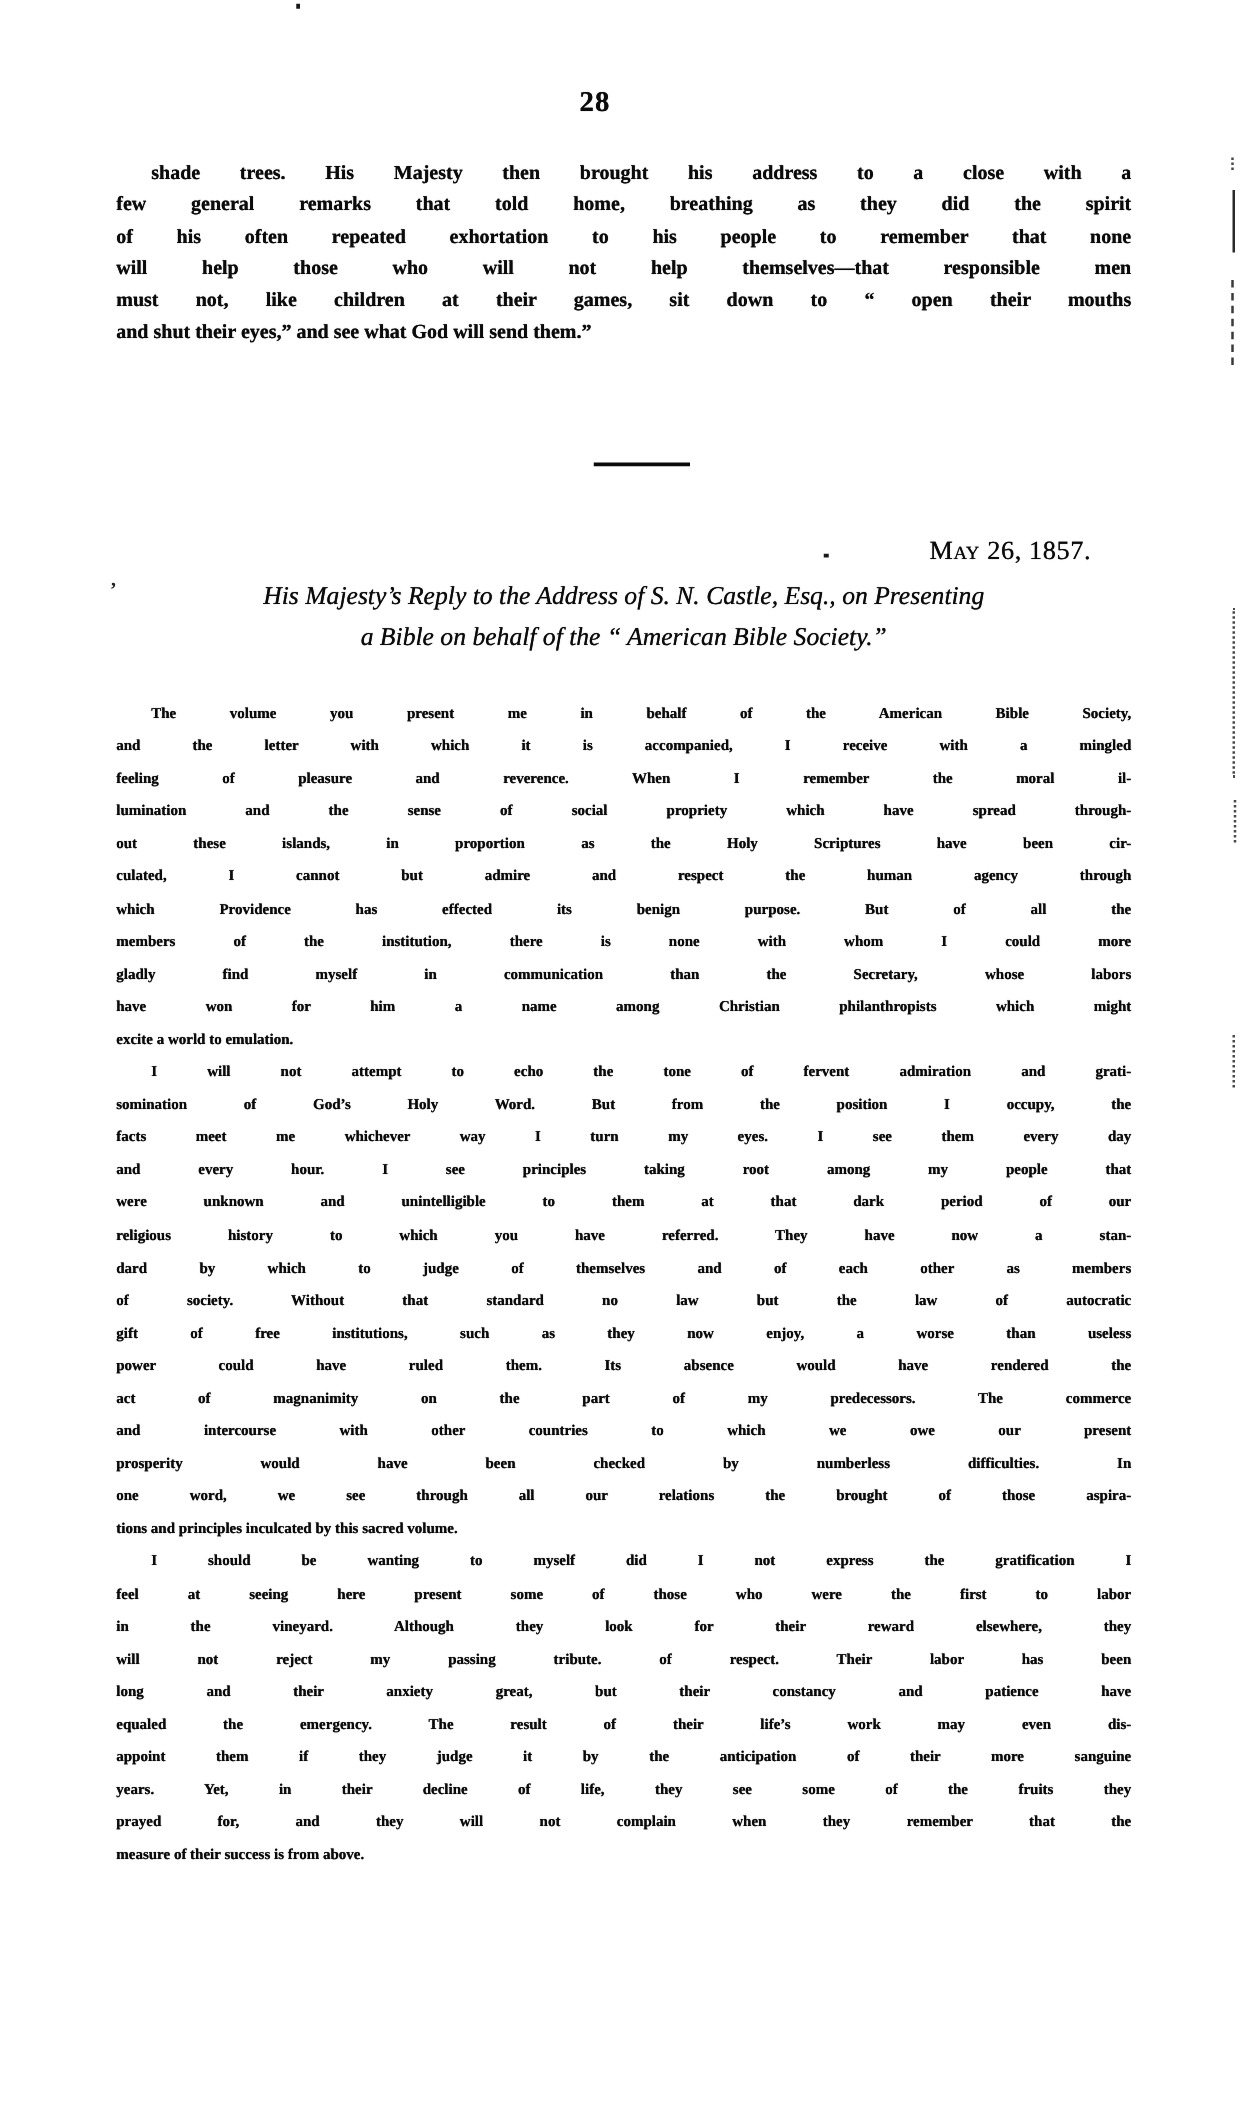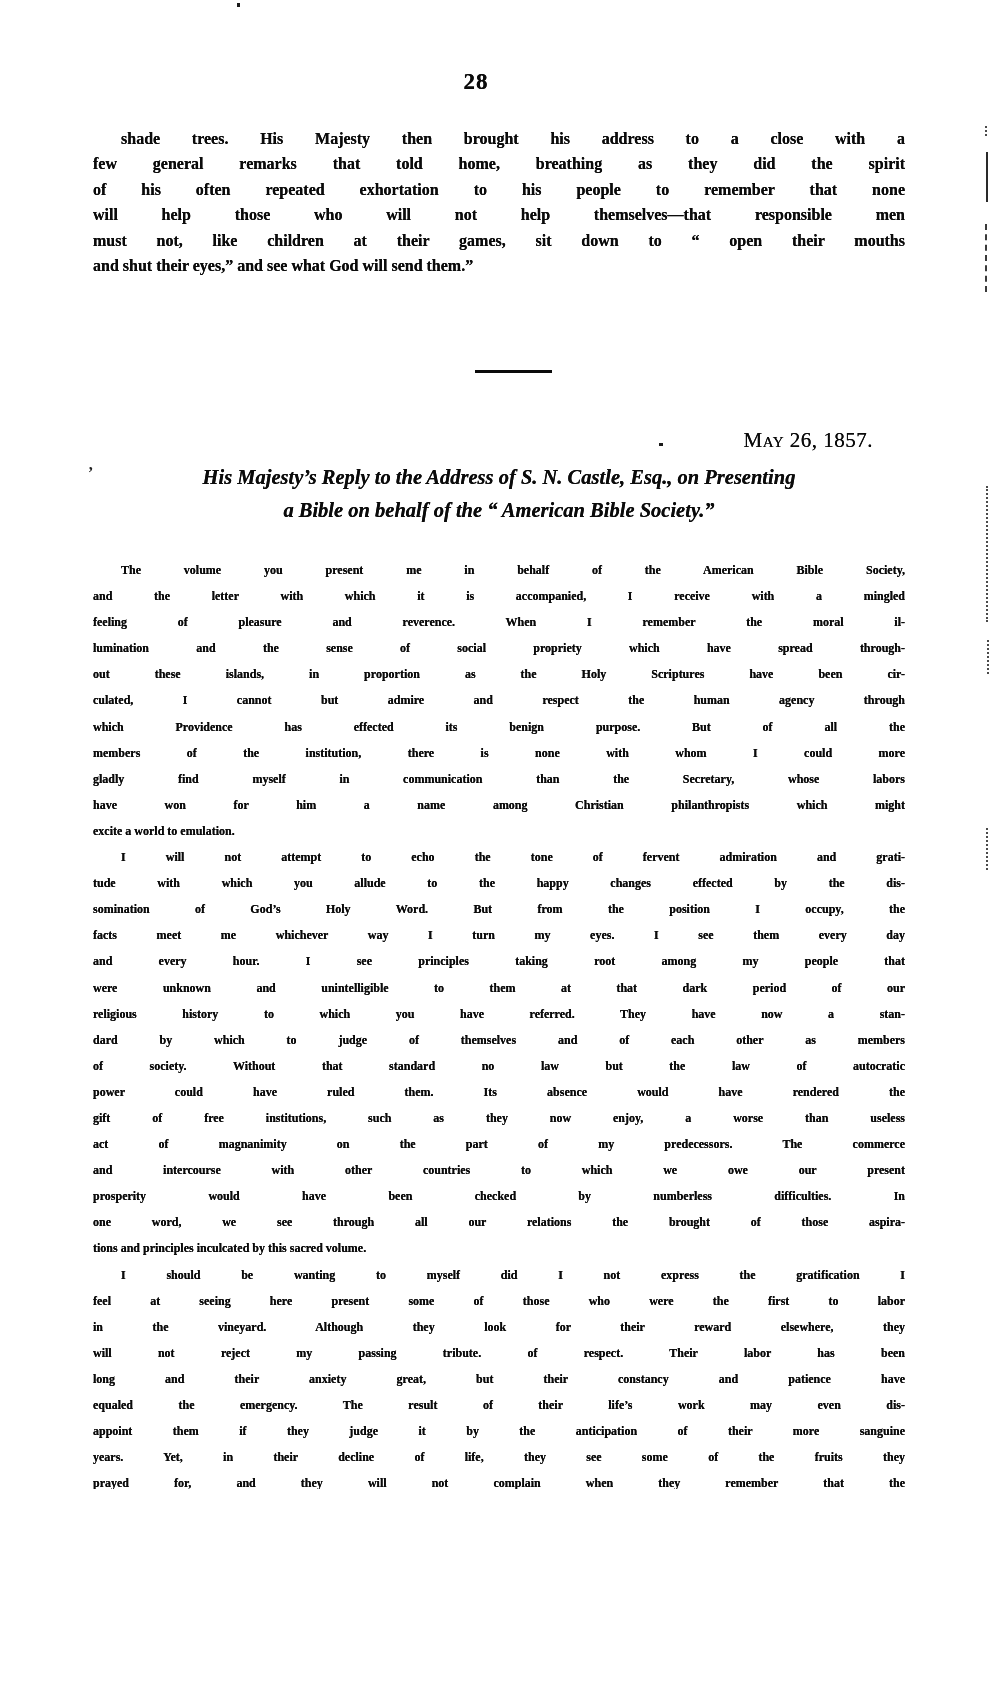--- a/index.html
+++ b/index.html
@@ -34,21 +34,21 @@
     position:absolute; top:428px; left:93px; width:780px;
     text-align:right;
     font-size:21px; font-weight:400;
     font-variant:small-caps;
     letter-spacing:0.5px;
   }
   #heading{
     position:absolute; top:461px; left:93px; width:812px;
     text-align:center;
     font-size:20.5px; line-height:33px;
-    font-style:italic; font-weight:700;
+    font-style:italic; font-weight:400;
   }
   #body-text{ top:557px; font-size:12px; }
   #body-text .para-block{ line-height:26.1px; }
   
   .speck{ position:absolute; background:#1a1a1a; }
   .vmark{ position:absolute; width:0; }
   .vmark.solid{ border-left:2px solid #2a2a2a; }
   .vmark.dashed{ border-left:2px dashed #3a3a3a; }
   .vmark.dotted{ border-left:2px dotted #4a4a4a; }
   #heading-tick{
@@ -92,30 +92,29 @@
         <div class="jline">out these islands, in proportion as the Holy Scriptures have been cir-</div>
         <div class="jline">culated, I cannot but admire and respect the human agency through</div>
         <div class="jline">which Providence has effected its benign purpose.  But of all the</div>
         <div class="jline">members of the institution, there is none with whom I could more</div>
         <div class="jline">gladly find myself in communication than the Secretary, whose labors</div>
         <div class="jline">have won for him a name among Christian philanthropists which might</div>
         <div class="jline last">excite a world to emulation.</div>
       </div>
     <div class="para-block ink">
         <div class="jline">I will not attempt to echo the tone of fervent admiration and grati-</div>
-        <div class="jline">tude with which you allude to the happy changes effected by the dis-</div>
         <div class="jline">somination of God’s Holy Word.  But from the position I occupy, the</div>
         <div class="jline">facts meet me whichever way I turn my eyes.  I see them every day</div>
         <div class="jline">and every hour.  I see principles taking root among my people that</div>
         <div class="jline">were unknown and unintelligible to them at that dark period of our</div>
         <div class="jline">religious history to which you have referred.  They have now a stan-</div>
         <div class="jline">dard by which to judge of themselves and of each other as members</div>
         <div class="jline">of society.  Without that standard no law but the law of autocratic</div>
+        <div class="jline">gift of free institutions, such as they now enjoy, a worse than useless</div>
         <div class="jline">power could have ruled them.  Its absence would have rendered the</div>
-        <div class="jline">gift of free institutions, such as they now enjoy, a worse than useless</div>
         <div class="jline">act of magnanimity on the part of my predecessors.  The commerce</div>
         <div class="jline">and intercourse with other countries to which we owe our present</div>
         <div class="jline">prosperity would have been checked by numberless difficulties.  In</div>
         <div class="jline">one word, we see through all our relations the brought of those aspira-</div>
         <div class="jline last">tions and principles inculcated by this sacred volume.</div>
       </div>
     <div class="para-block ink">
         <div class="jline">I should be wanting to myself did I not express the gratification I</div>
         <div class="jline">feel at seeing here present some of those who were the first to labor</div>
         <div class="jline">in the vineyard.  Although they look for their reward elsewhere, they</div>

